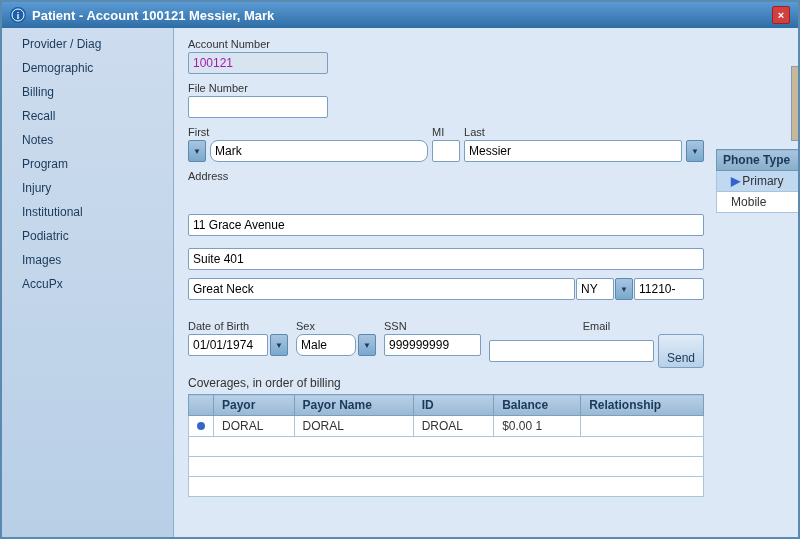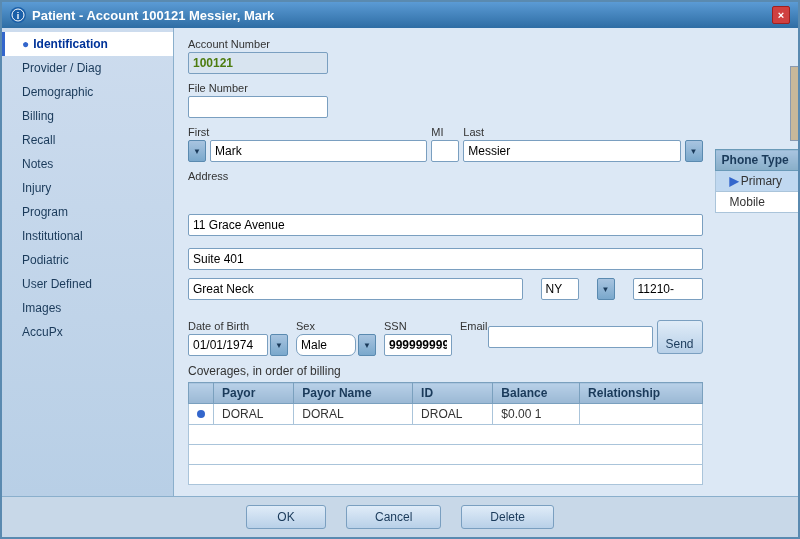--- a/index.html
+++ b/index.html
@@ -107,22 +107,21 @@
     .field-input {
       border: 1px solid #7a9fc0;
       background: white;
       padding: 2px 4px;
       font-size: 12px;
       height: 22px;
       border-radius: 2px;
     }
     .field-input.disabled {
       background: #d8e4f0;
-      color: #4d7c0f;
-      font-weight: bold;
+      color: #a21caf;
     }
     .field-input-full {
       width: 100%;
     }
     .dropdown-btn {
       background: linear-gradient(to bottom, #a8c4e0, #7aa8cc);
       border: 1px solid #5a8ab0;
       width: 18px;
       height: 22px;
       cursor: pointer;
@@ -256,31 +255,29 @@
         </svg>
       </div>
       <span class="title-text">Patient - Account 100121  Messier, Mark</span>
     </div>
     <div class="close-btn">×</div>
   </div>
 
   <div class="main-content">
 
     <div class="sidebar">
-    <div class="sidebar-item active"><span style="color:#3366cc; margin-right:4px;">●</span>Identification</div>
         <div class="sidebar-item">Provider / Diag</div>
         <div class="sidebar-item">Demographic</div>
         <div class="sidebar-item">Billing</div>
         <div class="sidebar-item">Recall</div>
         <div class="sidebar-item">Notes</div>
+        <div class="sidebar-item">Program</div>
         <div class="sidebar-item">Injury</div>
-        <div class="sidebar-item">Program</div>
         <div class="sidebar-item">Institutional</div>
         <div class="sidebar-item">Podiatric</div>
-        <div class="sidebar-item">User Defined</div>
         <div class="sidebar-item">Images</div>
         <div class="sidebar-item">AccuPx</div>
       </div>
 
     <div class="content-area">
       <div style="display:flex; gap:12px;">
 
         <div style="flex:1;">
 
           <div class="field-group">
@@ -296,38 +293,38 @@
           <div class="field-group">
             <div style="display:flex; gap:4px; margin-bottom:2px;">
               <div style="flex:1; font-size:11px; color:#333;">First</div>
               <div style="width:28px; font-size:11px; color:#333;">MI</div>
               <div style="flex:1; font-size:11px; color:#333;">Last</div>
             </div>
             <div style="display:flex; gap:4px; align-items:center;">
               <div class="dropdown-btn">
                 <span class="dropdown-arrow">▼</span>
               </div>
-              <input class="field-input" style="flex: 1 1 0%;" type="text" value="Mark">
+              <input class="field-input" style="flex: 1 1 0%; border-radius: 8px;" type="text" value="Mark">
               <input class="field-input" style="width: 28px;" type="text">
               <input class="field-input" style="flex: 1 1 0%;" type="text" value="Messier">
               <div class="dropdown-btn">
                 <span class="dropdown-arrow">▼</span>
               </div>
             </div>
           </div>
 
           <div class="field-group">
             <div class="field-label">Address</div>
             <input class="field-input field-input-full" type="text" value="11 Grace Avenue" style="margin-bottom: 4px; margin-top: 30px;">
           </div>
           <div class="field-group">
             <input class="field-input field-input-full" type="text" value="Suite 401" style="">
           </div>
 
-          <div style="display:flex; gap:18px; align-items:center; margin-bottom:8px;">
+          <div style="display:flex; gap:1px; align-items:center; margin-bottom:8px;">
             <input class="field-input" style="flex: 1 1 0%;" type="text" value="Great Neck">
             <input class="field-input" style="width: 38px;" type="text" value="NY">
             <div class="dropdown-btn">
               <span class="dropdown-arrow">▼</span>
             </div>
             <input class="field-input" style="width: 70px;" type="text" value="11210-">
           </div>
 
           <div style="display:flex; gap:8px; align-items:flex-start; margin-bottom:8px;margin-top:20px;">
             <div>
@@ -343,23 +340,23 @@
               <div class="field-label">Sex</div>
               <div style="display:flex; align-items:center; gap:2px;">
                 <input class="field-input" style="width: 60px; border-radius: 7px;" type="text" value="Male">
                 <div class="dropdown-btn">
                   <span class="dropdown-arrow">▼</span>
                 </div>
               </div>
             </div>
             <div>
               <div class="field-label">SSN</div>
-              <input class="field-input" style="width: 68px; font-weight: bold;" type="text" value="999999999">
-            </div>
-            <div style="flex:1; display:flex; flex-direction:row;">
+              <input class="field-input" style="width: 97px;" type="text" value="999999999">
+            </div>
+            <div style="flex:1; display:flex; flex-direction:column;align-items:center;">
               <div class="field-label">Email</div>
               <div style="display:flex; gap:4px; align-items:center;">
                 <input class="field-input" style="flex: 1 1 0%;" type="text">
                 <button class="send-btn">Send</button>
               </div>
             </div>
           </div>
 
           <div class="coverage-section">
             <div class="coverage-label">Coverages, in order of billing</div>
@@ -443,18 +440,13 @@
                 <td>Mobile</td>
                 <td>(917)555-5555-555</td>
               </tr>
             </tbody>
           </table>
         </div>
       </div>
     </div>
   </div>
 
-  <div class="footer-bar">
-    <button class="footer-btn">OK</button>
-    <button class="footer-btn">Cancel</button>
-    <button class="footer-btn">Delete</button>
-  </div>
 </div>
 
 </body></html>

